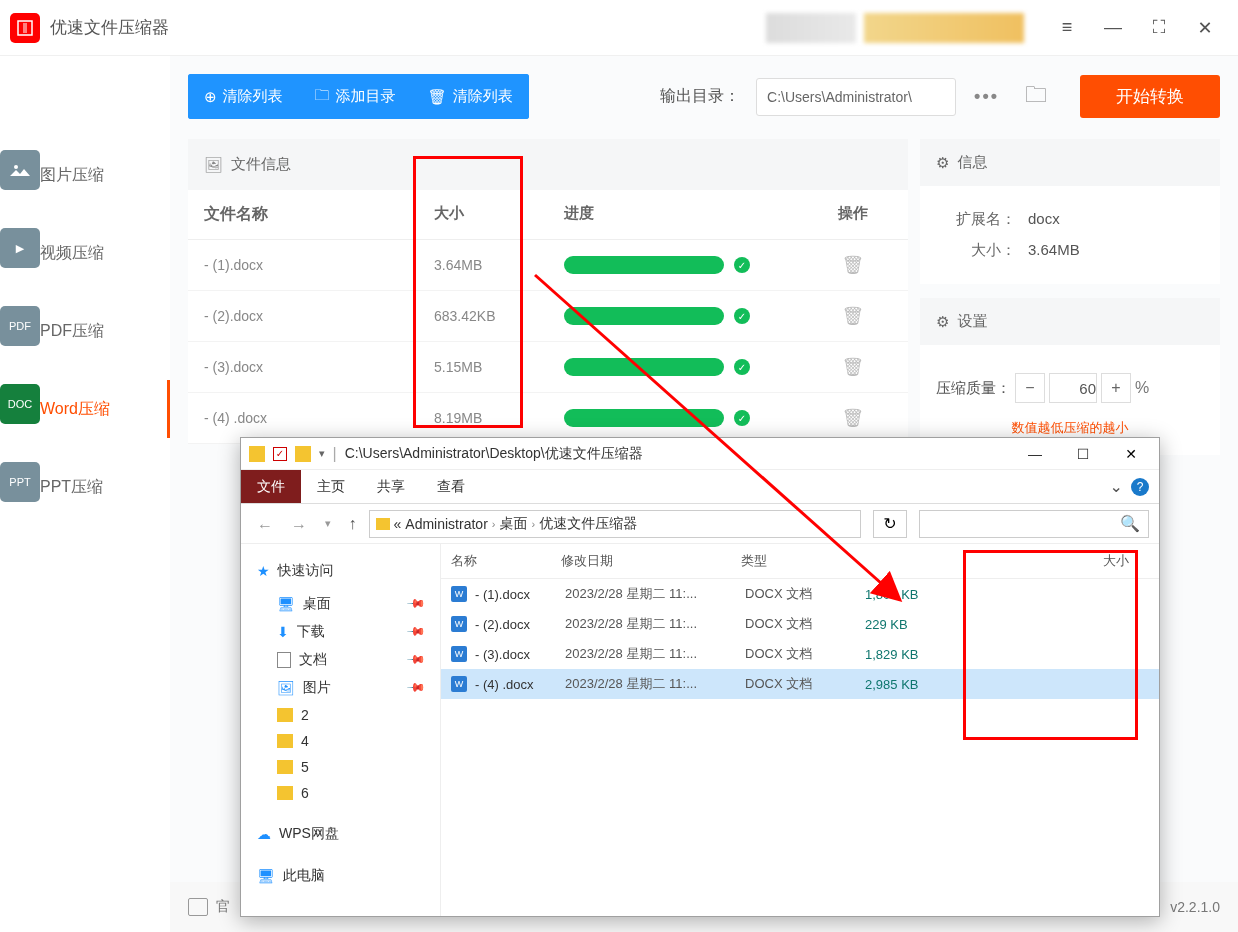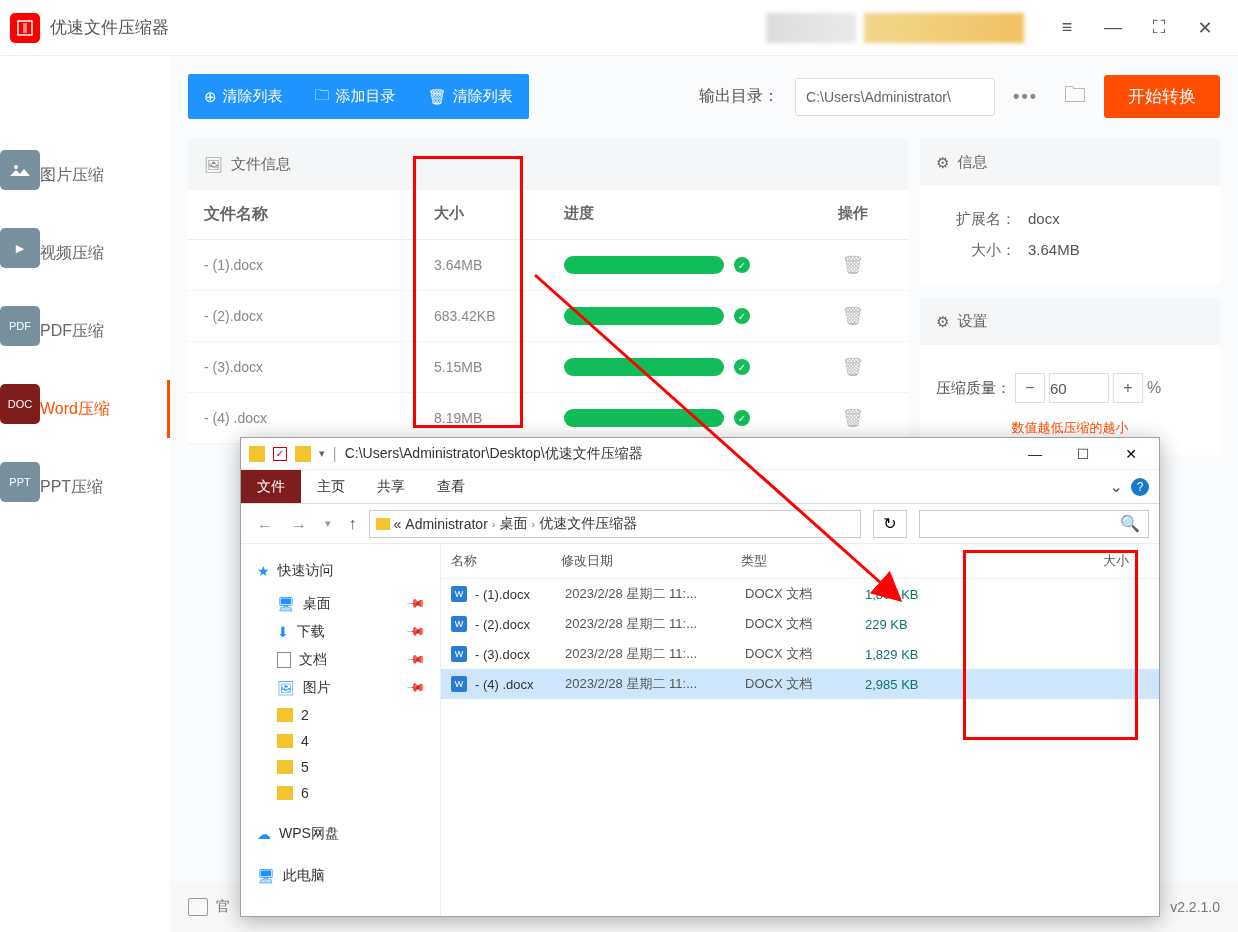--- a/index.html
+++ b/index.html
@@ -9,38 +9,38 @@
 .app-logo{width:30px;height:30px;background:#ff0000;border-radius:5px;display:flex;align-items:center;justify-content:center;color:#fff;font-weight:bold;font-size:14px;margin-right:10px;}
 .app-title{color:#555;font-size:17px;}
 .tb-spacer{flex:1;}
 .blur1{width:90px;height:30px;background:linear-gradient(90deg,#dcdcdc,#e9e9e9);margin-right:8px;filter:blur(2px);}
 .blur2{width:160px;height:30px;background:linear-gradient(90deg,#f2d68b,#f0c060);margin-right:20px;filter:blur(2px);}
 .tb-icon{width:38px;height:38px;display:flex;align-items:center;justify-content:center;color:#555;font-size:18px;cursor:pointer;margin:0 4px;}
 
 .sidebar{position:absolute;left:0;top:56px;bottom:0;width:170px;background:#fff;padding-top:80px;}
 .sb-item{display:flex;flex-direction:row;align-items:center;padding:14px 0;cursor:pointer;position:relative;}
 .sb-icon{width:40px;height:40px;background:#78909c;border-radius:5px;display:flex;align-items:center;justify-content:center;color:#fff;font-size:11px;margin-bottom:10px;}
-.sb-icon.active{background:#7f1d1d;}
+.sb-icon.active{background:#15803d;}
 .sb-label{font-size:16px;color:#666;}
 .sb-item.active .sb-label{color:#ff4e02;}
 .sb-item.active::after{content:"";position:absolute;right:0;top:10px;bottom:10px;width:3px;background:#ff4e02;}
 
 .main{position:absolute;left:170px;top:56px;right:0;bottom:50px;background:#fafbfc;padding:18px;}
 .toolbar{display:flex;align-items:center;gap:8px;margin-bottom:20px;}
 .tb-btn{background:#1f94ff;color:#fff;padding:10px 16px;font-size:15px;border-radius:3px;display:flex;align-items:center;gap:6px;cursor:pointer;}
 .tb-btn-group{background:#1f94ff;border-radius:3px;display:flex;}
 .tb-btn.sep{border-radius:0;}
 .tb-btn.first{border-radius:3px 0 0 3px;}
 .tb-btn.last{border-radius:0 3px 3px 0;}
 .toolbar-spacer{flex:1;}
 .outdir-label{font-size:16px;color:#555;margin-right:8px;}
 .outdir-input{width:200px;height:38px;border:1px solid #ddd;border-radius:3px;padding:0 10px;font-size:14px;color:#666;background:#fff;}
 .dots{font-size:18px;color:#888;padding:0 10px;cursor:pointer;letter-spacing:2px;font-weight:bold;}
 .fld-ic{font-size:22px;color:#7f7f7f;padding:0 8px;cursor:pointer;}
-.start-btn{background:#ff4e02;color:#fff;padding:10px 24px;font-size:17px;border-radius:3px;cursor:pointer;margin-left:2px;}
+.start-btn{background:#ff4e02;color:#fff;padding:10px 36px;font-size:17px;border-radius:3px;cursor:pointer;margin-left:17px;}
 
 .ft-wrap{background:#fff;width:720px;float:left;}
 .ft-head{display:flex;align-items:center;padding:16px 16px;color:#666;font-size:15px;background:#f5f6f7;}
 .ft-head .ic{margin-right:8px;color:#888;}
 .ft-cols{display:flex;padding:14px 16px;border-bottom:1px solid #eee;}
 .col-name{width:230px;font-size:16px;color:#666;font-weight:600;}
 .col-size{width:130px;font-size:15px;color:#666;font-weight:600;}
 .col-prog{width:250px;font-size:15px;color:#666;font-weight:600;}
 .col-op{flex:1;font-size:15px;color:#666;font-weight:600;text-align:center;}
 .ft-row{display:flex;align-items:center;padding:14px 16px;border-bottom:1px solid #f3f3f3;}
@@ -53,21 +53,21 @@
 
 .right{float:right;width:300px;display:flex;flex-direction:column;gap:14px;}
 .panel{background:#fff;}
 .panel-h{padding:14px 16px;color:#666;font-size:15px;display:flex;align-items:center;gap:8px;background:#f5f6f7;}
 .panel-b{padding:18px 16px;}
 .info-row{display:flex;padding:6px 0;font-size:15px;color:#555;}
 .info-k{width:80px;text-align:right;margin-right:12px;color:#666;}
 .qrow{display:flex;align-items:center;gap:4px;padding:10px 0;}
 .ql{font-size:15px;color:#555;}
 .qbtn{width:30px;height:30px;border:1px solid #ddd;background:#fff;font-size:16px;cursor:pointer;display:flex;align-items:center;justify-content:center;color:#666;}
-.qval{width:60px;height:30px;border:1px solid #ddd;text-align:left;font-size:15px;color:#555;}
+.qval{width:48px;height:30px;border:1px solid #ddd;text-align:right;font-size:15px;color:#555;}
 .qpct{color:#777;}
 .qhint{color:#ff4e02;font-size:13px;text-align:center;padding-top:6px;}
 
 .redbox1{position:absolute;left:413px;top:156px;width:110px;height:272px;border:3px solid #ff0000;pointer-events:none;z-index:5;}
 
 .explorer{position:absolute;left:240px;top:437px;width:920px;height:480px;background:#fff;border:1px solid #a0a0a0;box-shadow:0 4px 20px rgba(0,0,0,0.3);z-index:20;}
 .ex-tb{height:32px;display:flex;align-items:center;padding:0 8px;gap:8px;background:#fff;border-bottom:1px solid #eee;}
 .ex-ic{width:16px;height:16px;background:#f4c430;display:inline-block;}
 .ex-chk{width:14px;height:14px;border:1px solid #c00;display:inline-flex;align-items:center;justify-content:center;color:#c00;font-size:10px;}
 .ex-path{flex:1;font-size:14px;color:#333;}

